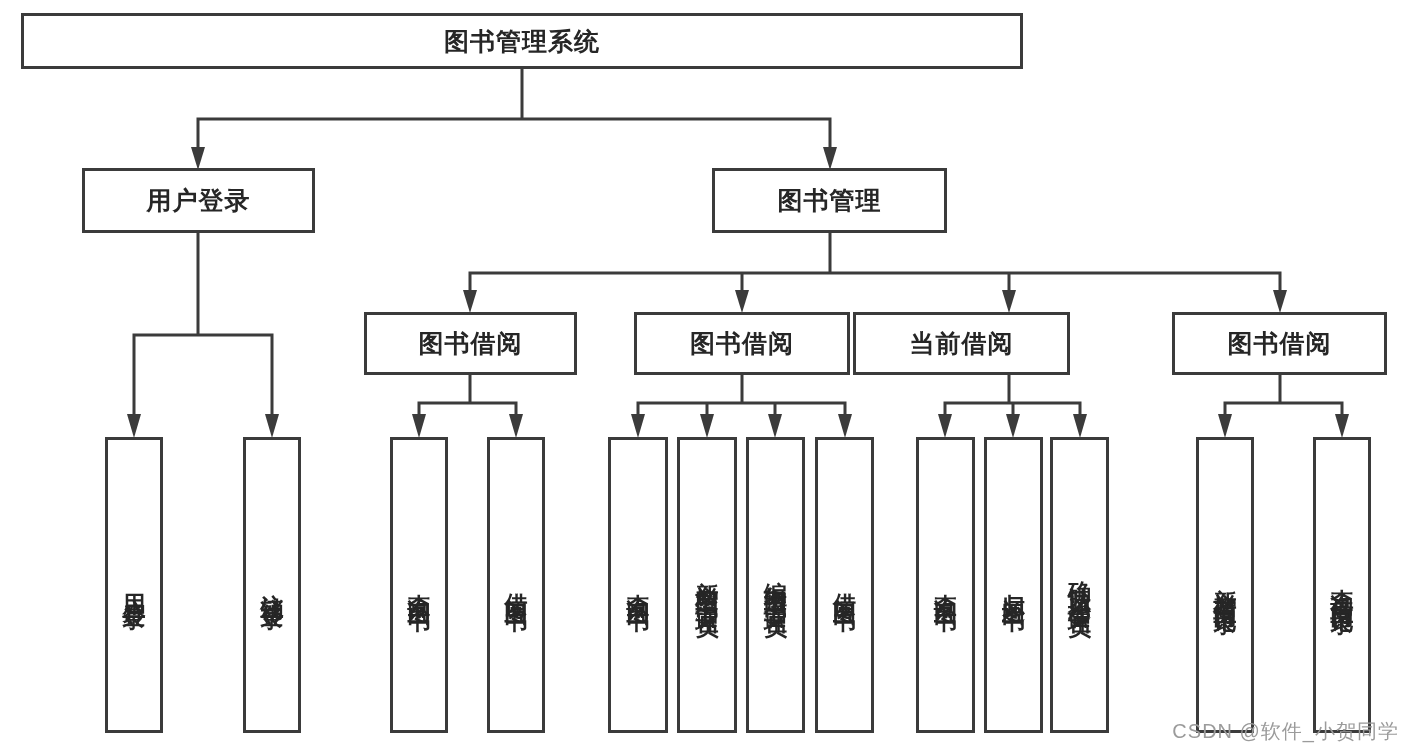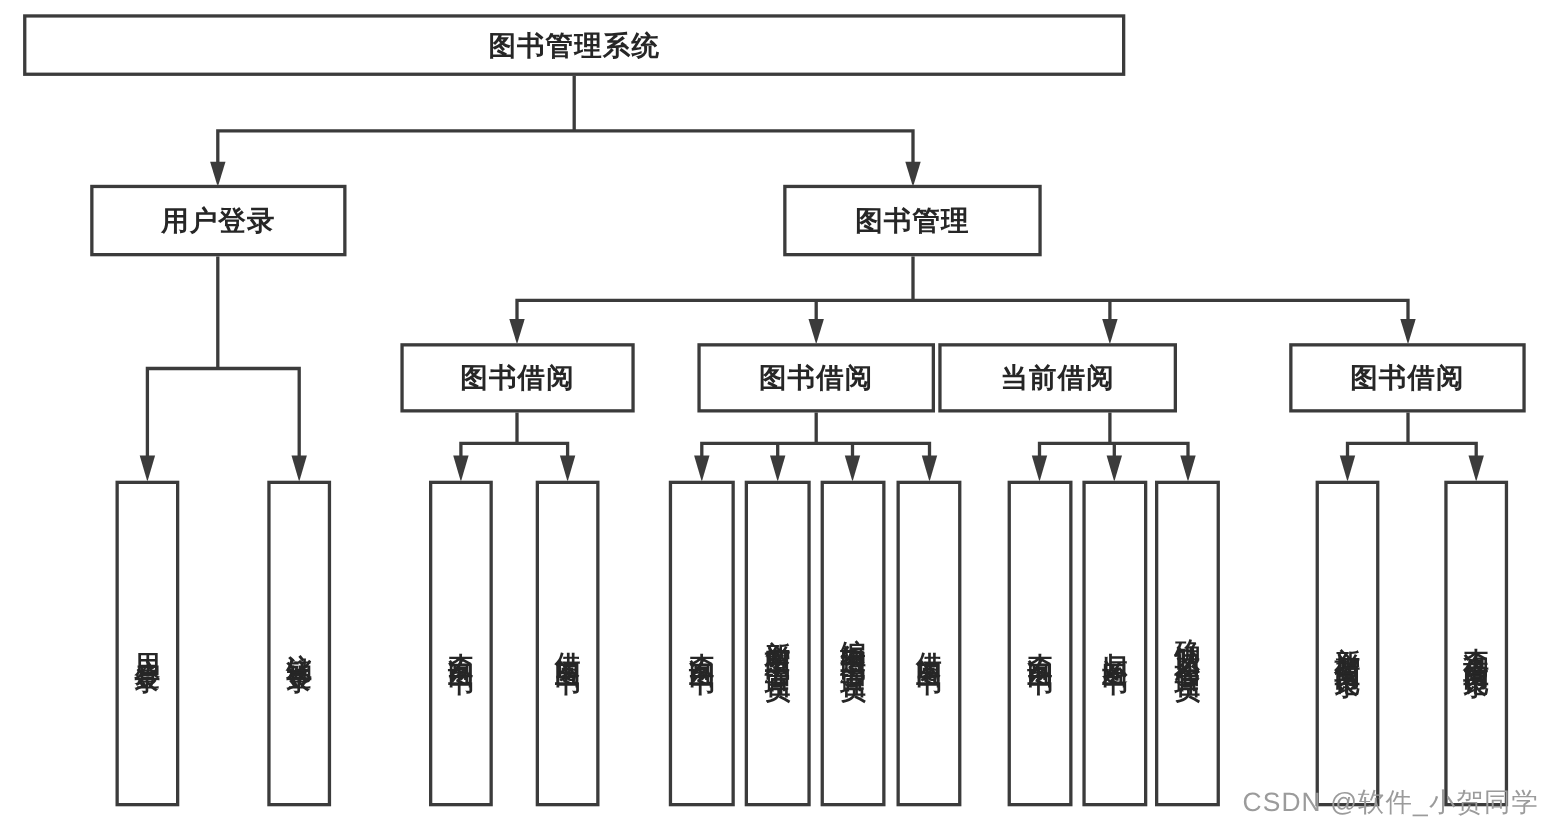--- a/index.html
+++ b/index.html
@@ -11,21 +11,21 @@
   .node{
     position:absolute;box-sizing:border-box;background:#ffffff;
     border:3px solid #3b3b3b;color:#262626;
     display:flex;align-items:center;justify-content:center;
     z-index:1;text-align:center;font-weight:bold;
   }
   .h-node{font-size:25px;letter-spacing:1px;white-space:nowrap;}
   .v-node{writing-mode:vertical-rl;font-size:23px;letter-spacing:5px;line-height:1;}
   .watermark{
     position:absolute;right:6px;bottom:2px;z-index:2;
-    font-size:24px;color:#9b9b9b;letter-spacing:1px;white-space:nowrap;
+    font-size:20px;color:#9b9b9b;letter-spacing:1px;white-space:nowrap;
   }
 </style>
 </head>
 <body>
 
 <div class="canvas">
 
   <svg class="connectors" width="1405" height="747" viewBox="0 0 1405 747" xmlns="http://www.w3.org/2000/svg">
     <g stroke="#3b3b3b" stroke-width="3" fill="none">
 

